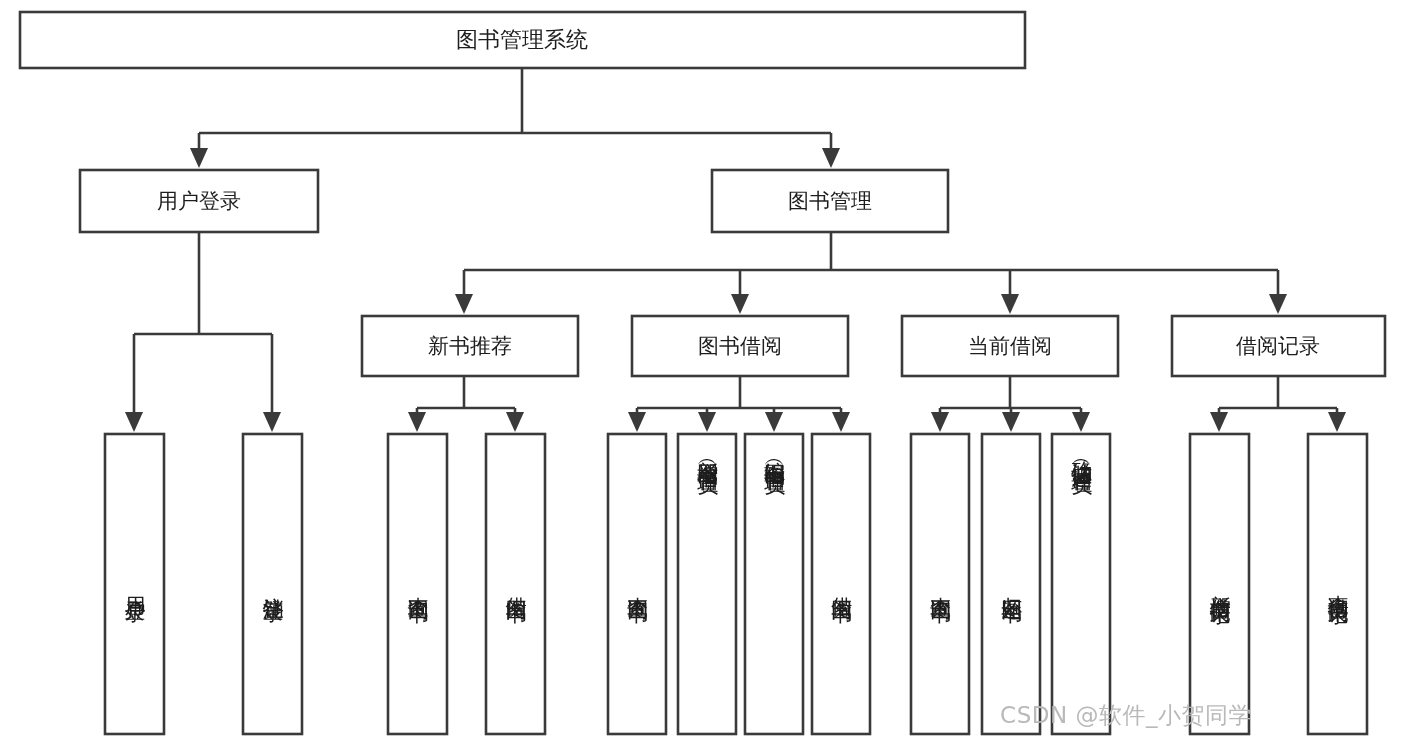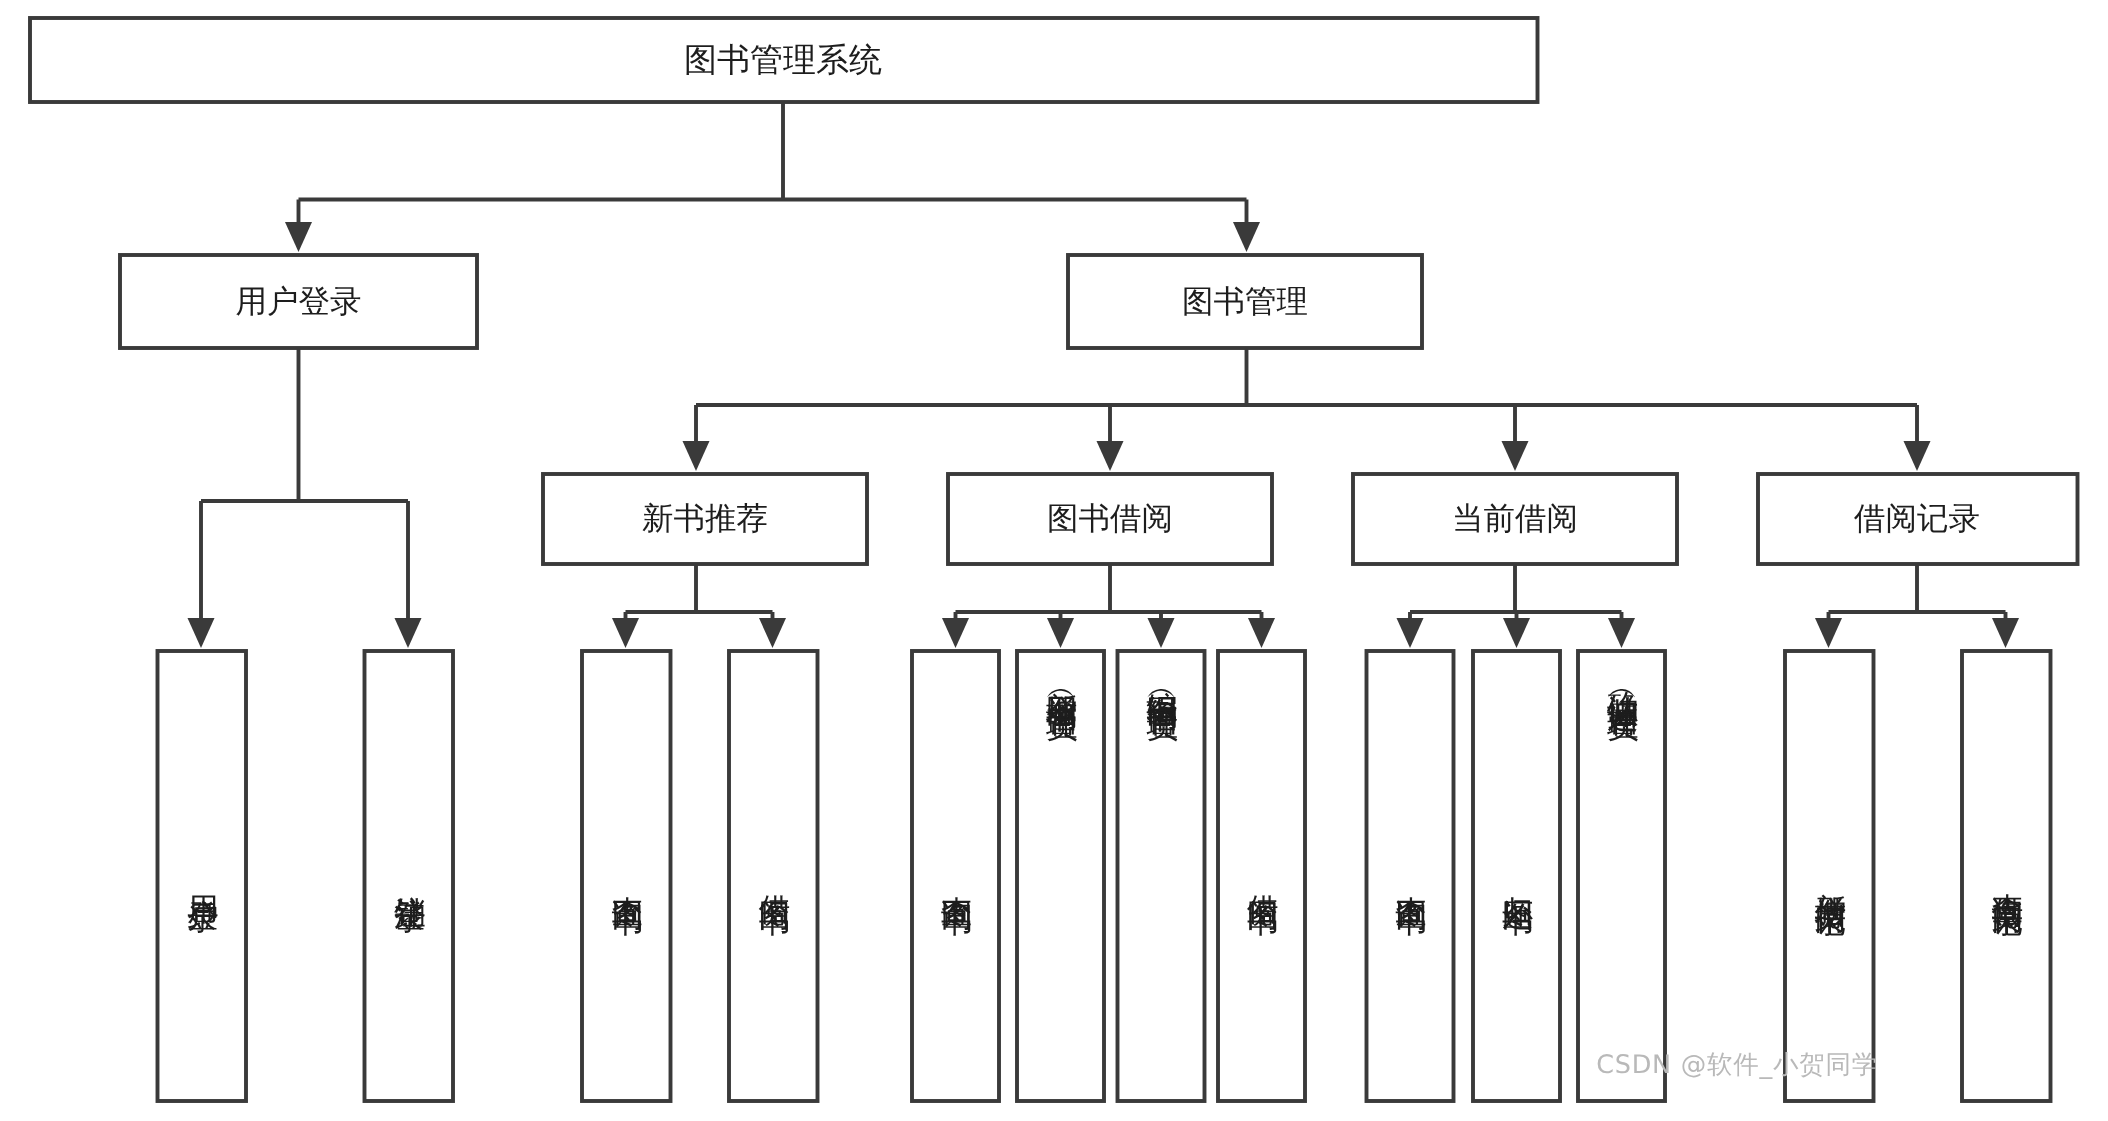--- a/index.html
+++ b/index.html
@@ -65,23 +65,23 @@
     font-family: "DejaVu Sans", "Liberation Sans", sans-serif;
     font-size: 21px;
     line-height: 1.12;
     letter-spacing: 2px;
     color: #1d1d1d;
     white-space: nowrap;
   }
   #watermark {
     position: absolute;
     right: 14px;
-    bottom: 26px;
-    font-family: "DejaVu Sans", "Liberation Sans", sans-serif;
-    font-size: 17px;
+    bottom: 16px;
+    font-family: "DejaVu Sans", "Liberation Sans", sans-serif;
+    font-size: 23px;
     color: #b9b9b9;
     letter-spacing: 0.5px;
     white-space: nowrap;
   }
 </style>
 </head>
 <body>
 
 <div id="diagram-root">
 

